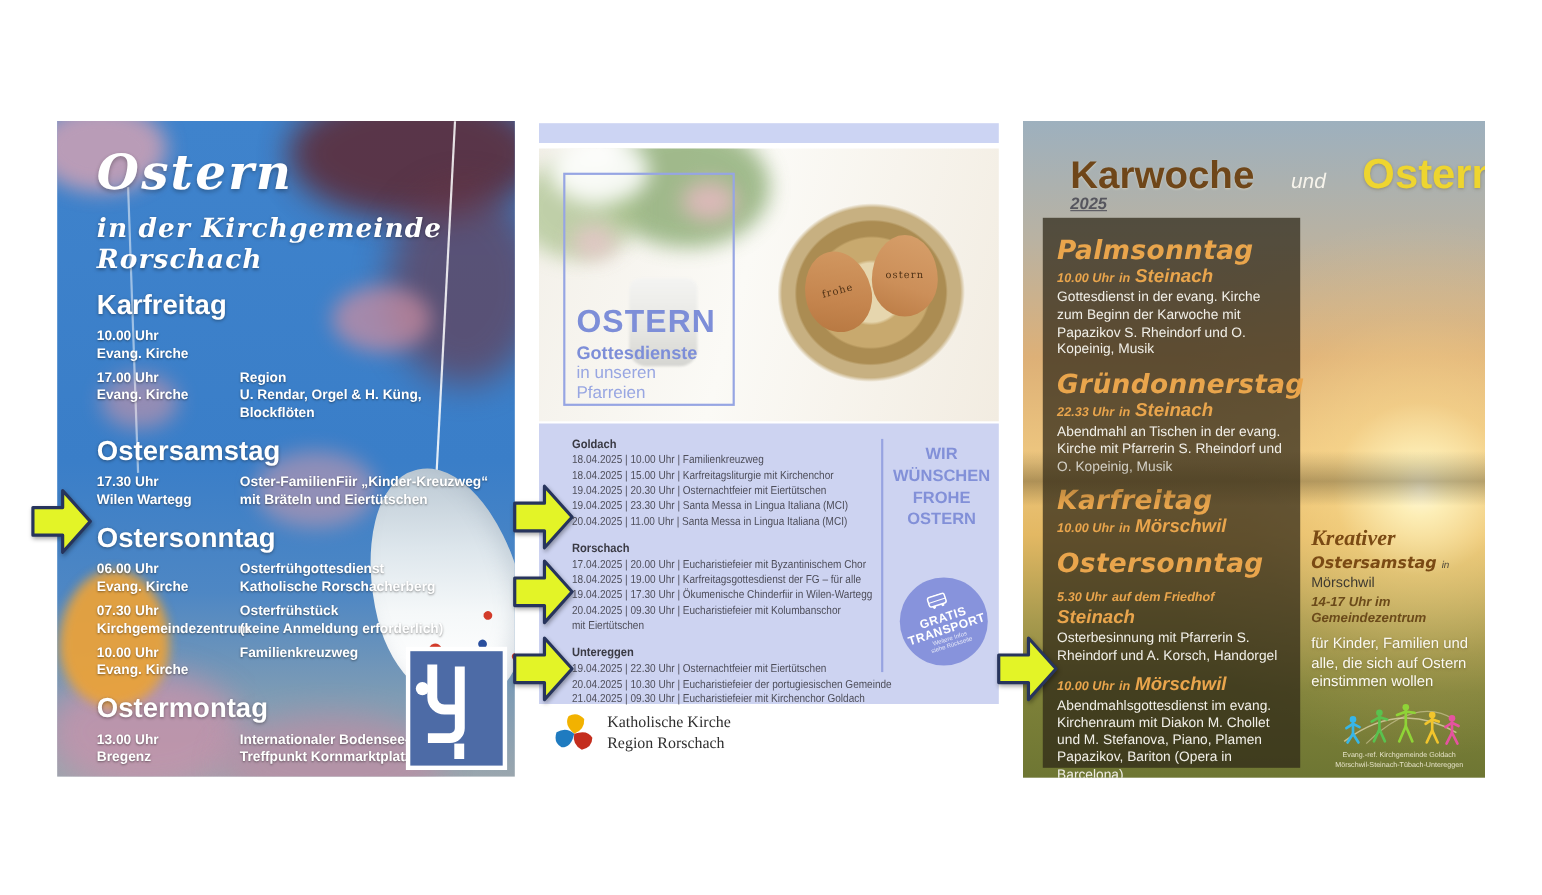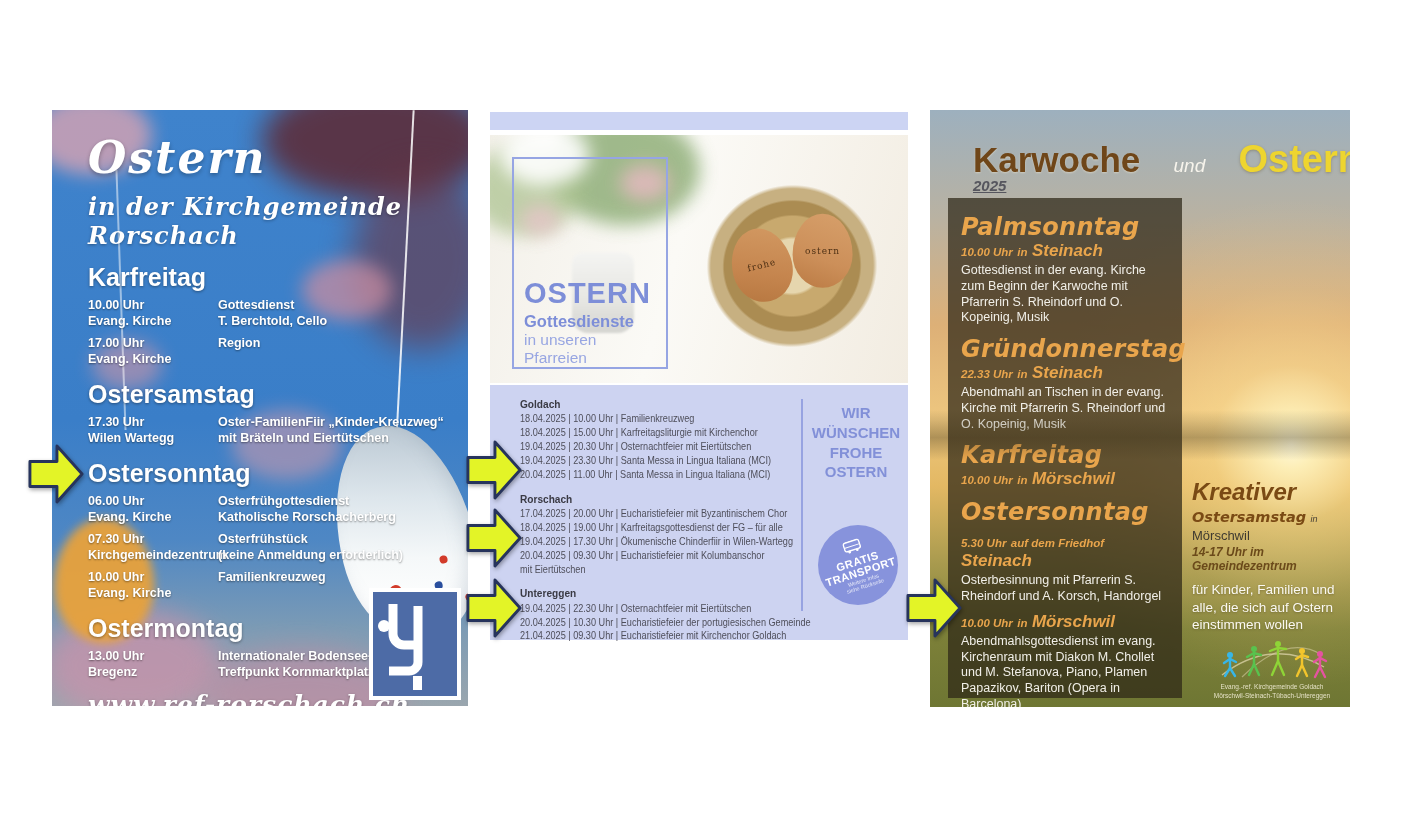--- a/index.html
+++ b/index.html
@@ -96,21 +96,21 @@
   .p3-year { font-style:italic; font-weight:bold; font-size:15px; color:#56565e; margin-top:-4px; padding-right:4px;text-decoration:underline; }
   .p3-panel { position:absolute; left:18px; top:88px; width:234px; height:500px; background:rgba(44,37,22,.72); padding:6px 13px 0; }
   .p3-h { font-family:"DejaVu Sans",sans-serif; font-style:italic; font-weight:bold; font-size:24px; color:#e9a54c; margin-top:9px; letter-spacing:.3px; }
   .p3-sub { margin:0 0 2px; color:#e9a54c; font-style:italic; }
   .p3-time { font-size:11.5px; font-weight:bold; }
   .p3-prep { font-size:11.5px; font-weight:bold; }
   .p3-place { font-size:17px; font-weight:bold; }
   .p3-body { font-size:12.5px; line-height:1.26; color:#f1efe8; }
   .p3-sub2 { margin:7px 0 2px; }
   .p3-side { position:absolute; left:262px; top:368px; width:150px; }
-  .p3-s1 { font-family:Liberation Sans, sans-serif; font-style:italic; font-weight:bold; font-size:24px; color:#7a4a14; }
+  .p3-s1 { font-family:Liberation Serif, serif; font-style:italic; font-weight:bold; font-size:20px; color:#7a4a14; }
   .p3-s2 { margin-top:2px; }
   .p3-s2b { font-family:"DejaVu Sans",sans-serif; font-style:italic; font-weight:bold; font-size:14.5px; color:#7a4a14; }
   .p3-s2p { font-style:italic; font-size:9px; color:#4a4336; }
   .p3-s2pl { font-size:13px; color:#3f3a30; }
   .p3-s3 { font-style:italic; font-weight:bold; font-size:12px; color:#6b4a1a; margin-top:1px; }
   .p3-sbody { margin-top:8px; font-size:13.5px; line-height:1.3; color:#fbf9f2; text-shadow:0 1px 2px rgba(90,80,40,.5); }
   .p3-footer { position:absolute; right:8px; bottom:6px; width:140px; text-align:center; }
   .p3-fl { font-size:6.5px; color:rgba(242,237,214,.9); line-height:1.35; }
 
   
@@ -151,32 +151,29 @@
     <div class="p1-content">
       <div class="p1-title">Ostern</div>
       <div class="p1-sub">in der Kirchgemeinde Rorschach</div>
 
       <div class="p1-h2">Karfreitag</div>
       <div class="p1-row">
         <div>
             <div>10.00 Uhr</div>
             <div>Evang. Kirche</div>
           </div>
-        <div>
-            <div>Gottesdienst</div>
-            <div>T. Berchtold, Cello</div>
-          </div>
       </div>
       <div class="p1-row">
         <div>
             <div>17.00 Uhr</div>
             <div>Evang. Kirche</div>
           </div>
         <div>
             <div>Region</div>
+            <div>U. Rendar, Orgel &amp; H. Küng, Blockflöten</div>
           </div>
       </div>
 
       <div class="p1-h2">Ostersamstag</div>
       <div class="p1-row">
         <div>
             <div>17.30 Uhr</div>
             <div>Wilen Wartegg</div>
           </div>
         <div>
@@ -306,41 +303,52 @@
             <circle cx="5" cy="11" r="1.4" fill="#ffffff"></circle>
             <circle cx="13" cy="11" r="1.4" fill="#ffffff"></circle>
           </svg>
           <div class="badge-l">GRATIS</div>
           <div class="badge-l">TRANSPORT</div>
           <div class="badge-s">Weitere Infos</div>
           <div class="badge-s">siehe Rückseite</div>
         </div>
       </div>
     </div>
+    <div class="p2-footer">
+      <svg width="36" height="42" viewBox="0 0 40 44">
+        <path d="M20 22 Q 8 14 12 5 Q 20 -1 28 6 Q 30 17 20 22 Z" fill="#f2b200" transform="rotate(8,20,22)"></path>
+        <path d="M20 22 Q 8 14 12 5 Q 20 -1 28 6 Q 30 17 20 22 Z" fill="#c42e1e" transform="rotate(128,20,22)"></path>
+        <path d="M20 22 Q 8 14 12 5 Q 20 -1 28 6 Q 30 17 20 22 Z" fill="#1f7bc0" transform="rotate(248,20,22)"></path>
+      </svg>
+      <div class="p2-ftext">
+        <div>Katholische Kirche</div>
+        <div>Region Rorschach</div>
+      </div>
+    </div>
   </section>
 
   <section class="p3">
     <div class="p3-titlebar">
       <div class="p3-titleline">
         <span class="p3-t1">Karwoche</span>
         <span class="p3-tund">und</span>
         <span class="p3-t2">Ostern</span>
       </div>
       <div class="p3-year">2025</div>
     </div>
 
     <div class="p3-panel">
       <div>
         <div class="p3-h">Palmsonntag</div>
         <div class="p3-sub">
           <span class="p3-time">10.00 Uhr</span>
           <span class="p3-prep">in</span>
           <span class="p3-place">Steinach</span>
         </div>
-        <p class="p3-body">Gottesdienst in der evang. Kirche zum Beginn der Karwoche mit Pfarrerin S. Rheindorf und O. Kopeinig, Musik</p>
+        <p class="p3-body">Gottesdienst in der evang. Kirche zum Beginn der Karwoche mit Papazikov S. Rheindorf und O. Kopeinig, Musik</p>
       </div>
       <div>
         <div class="p3-h">Gründonnerstag</div>
         <div class="p3-sub">
           <span class="p3-time">22.33 Uhr</span>
           <span class="p3-prep">in</span>
           <span class="p3-place">Steinach</span>
         </div>
         <p class="p3-body">Abendmahl an Tischen in der evang. Kirche mit Pfarrerin S. Rheindorf und O. Kopeinig, Musik</p>
       </div>

